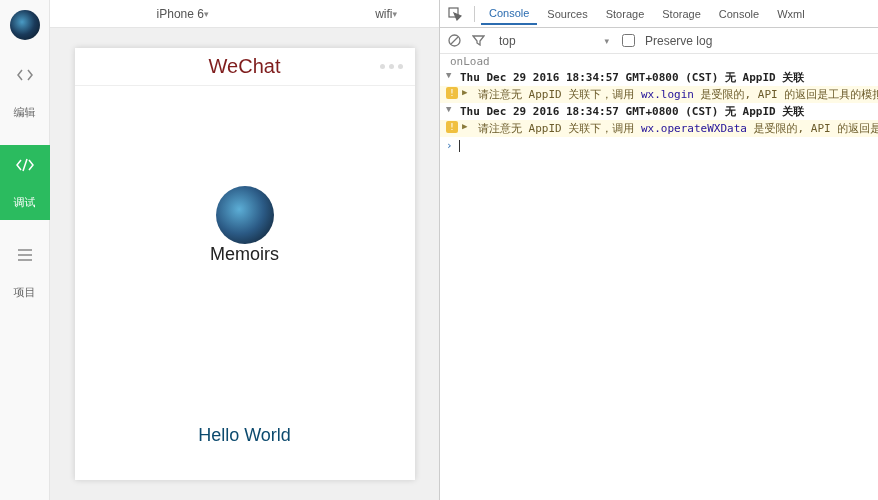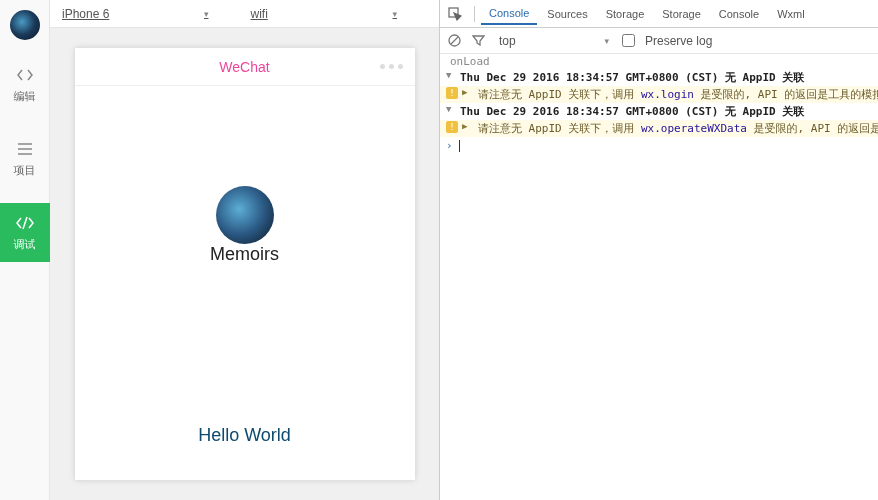--- a/index.html
+++ b/index.html
@@ -5,35 +5,35 @@
     * { margin: 0; padding: 0; box-sizing: border-box; }
     body { font-family: -apple-system, "Helvetica Neue", Arial, sans-serif; width: 878px; height: 500px; overflow: hidden; background: #fff; }
     .root { display: flex; height: 500px; }
     
     .sidebar { width: 50px; background: #f9f9f9; border-right: 1px solid #e5e5e5; display: flex; flex-direction: column; align-items: center; }
     .avatar-small { width: 30px; height: 30px; border-radius: 50%; margin-top: 10px; background: radial-gradient(circle at 40% 40%, #4a9bc4, #1a3a5a, #0a1520); }
     .sidebar-item { width: 50px; display: flex; flex-direction: column; align-items: center; justify-content: center; padding: 10px 0; margin-top: 15px; font-size: 11px; color: #666; cursor: pointer; }
     .sidebar-item.active { background: #2bbb5f; color: #fff; }
     .sidebar-item.active svg { stroke: #fff; }
     .sidebar-item .ico { height: 20px; display: flex; align-items: center; }
-    .sidebar-item .lbl { margin-top: 4px; }
+    .sidebar-item .lbl { margin-top: 20px; }
     
     .main { flex: 1; display: flex; }
     .left-pane { width: 389px; display: flex; flex-direction: column; background: #fff; }
     
     .toolbar { height: 28px; display: flex; align-items: center; border-bottom: 1px solid #e5e5e5; padding: 0 6px; }
-    .dropdown { display: flex; align-items: center; justify-content: space-between; font-size: 12px; color: #555; padding: 2px 6px; cursor: pointer; margin-right: 30px; text-decoration: underline; }
+    .dropdown { display: flex; align-items: center; justify-content: flex-end; font-size: 12px; color: #555; padding: 2px 6px; cursor: pointer; margin-right: 30px; }
     .dropdown.device { width: 160px; }
     .dropdown.net { width: 160px; }
     .caret { font-size: 9px; color: #888; }
     
     .preview-wrap { flex: 1; background: #f0f0f0; display: flex; justify-content: center; padding: 20px 0; }
     .phone { width: 340px; background: #fff; box-shadow: 0 0 6px rgba(0,0,0,0.15); display: flex; flex-direction: column; }
     .phone-header { height: 38px; display: flex; align-items: center; justify-content: center; position: relative; border-bottom: 1px solid #eee; }
-    .phone-title { font-size: 14px; color: #ec4899; }
+    .phone-title { font-size: 20px; color: #7f1d1d; }
     .phone-menu { position: absolute; right: 12px; display: flex; gap: 4px; }
     .dot { width: 5px; height: 5px; border-radius: 50%; background: #ddd; }
     .phone-body { flex: 1; display: flex; flex-direction: column; align-items: center; padding-top: 100px; }
     .avatar-big { width: 58px; height: 58px; border-radius: 50%; background: radial-gradient(circle at 40% 40%, #5caed6, #2b5a85, #0a1520); }
     .username { font-size: 18px; color: #222; }
     .hello { margin-top: 160px; font-size: 18px; color: #0c4a6e; }
     
     .devtools { flex: 1; border-left: 1px solid #ccc; display: flex; flex-direction: column; font-size: 12px; }
     .dt-tabs { height: 28px; display: flex; align-items: center; border-bottom: 1px solid #ccc; padding: 0 6px; gap: 2px; }
     .inspect-ico { width: 18px; height: 18px; display: flex; align-items: center; justify-content: center; cursor: pointer; margin-right: 4px; }
@@ -66,35 +66,35 @@
   <div class="sidebar">
     <div class="avatar-small"></div>
     <div class="sidebar-item">
       <span class="ico">
         <svg width="18" height="14" viewBox="0 0 18 14" fill="none" stroke="#888" stroke-width="1.5">
             <path d="M6 2 L2 7 L6 12 M12 2 L16 7 L12 12"></path>
           </svg>
       </span>
       <span class="lbl">编辑</span>
     </div>
+    <div class="sidebar-item active">
+      <span class="ico">
+        <svg width="20" height="14" viewBox="0 0 20 14" fill="none" stroke="#fff" stroke-width="1.5">
+            <path d="M6 2 L2 7 L6 12 M14 2 L18 7 L14 12 M12 1 L8 13"></path>
+          </svg>
+      </span>
+      <span class="lbl">调试</span>
+    </div>
     <div class="sidebar-item">
       <span class="ico">
         <svg width="16" height="12" viewBox="0 0 16 12" stroke="#888" stroke-width="1.5">
             <path d="M1 1 H15 M1 6 H15 M1 11 H15"></path>
           </svg>
       </span>
       <span class="lbl">项目</span>
-    </div>
-    <div class="sidebar-item active">
-      <span class="ico">
-        <svg width="20" height="14" viewBox="0 0 20 14" fill="none" stroke="#fff" stroke-width="1.5">
-            <path d="M6 2 L2 7 L6 12 M14 2 L18 7 L14 12 M12 1 L8 13"></path>
-          </svg>
-      </span>
-      <span class="lbl">调试</span>
     </div>
   </div>
 
   <div class="main">
     <div class="left-pane">
       <div class="toolbar">
         <div class="dropdown device">
           <span>iPhone 6</span>
           <span class="caret">▾</span>
         </div>

